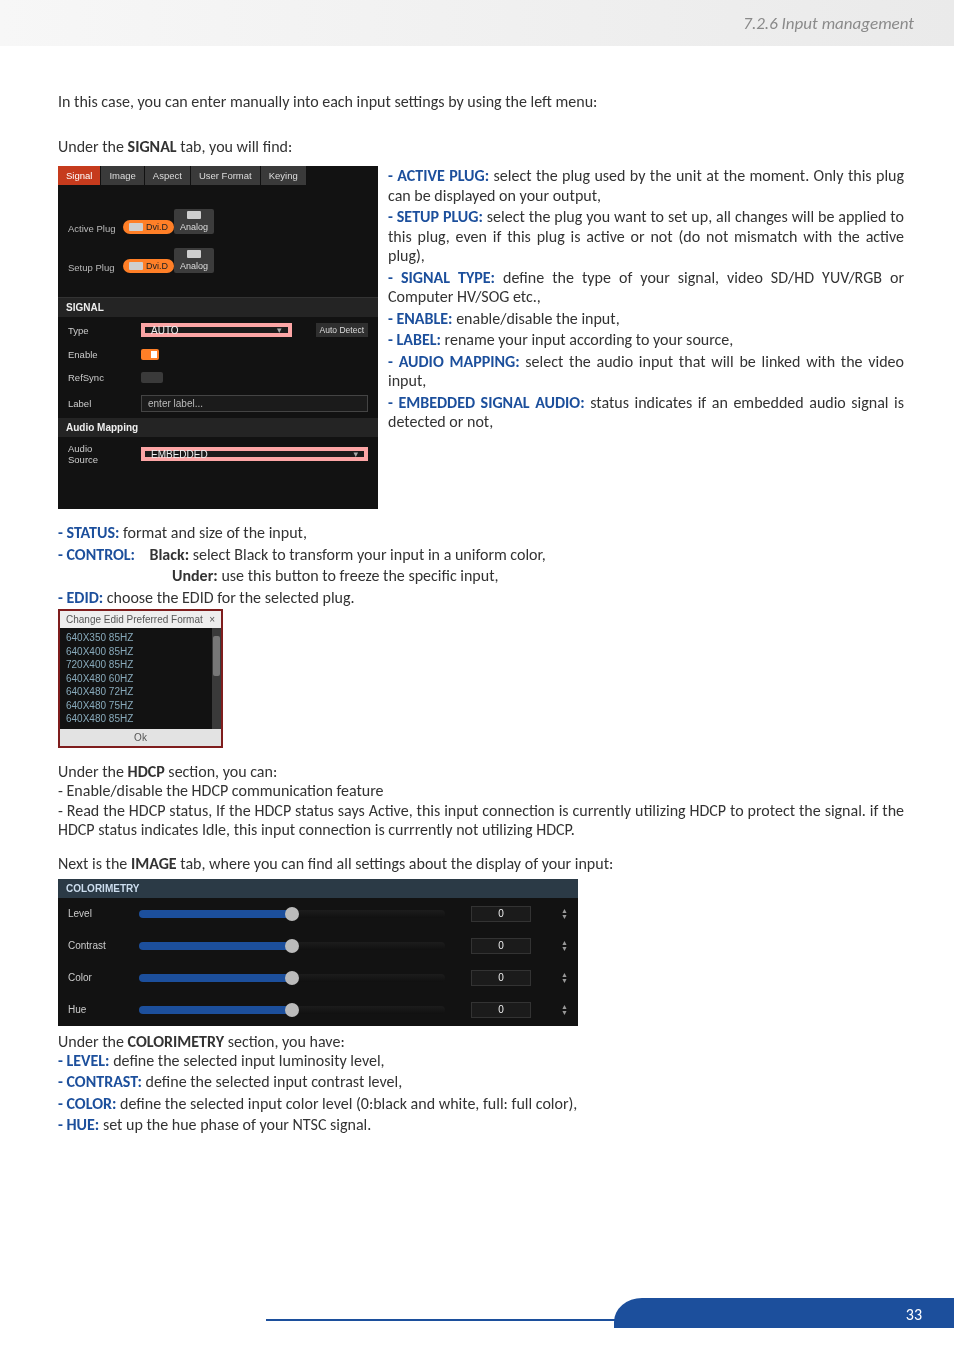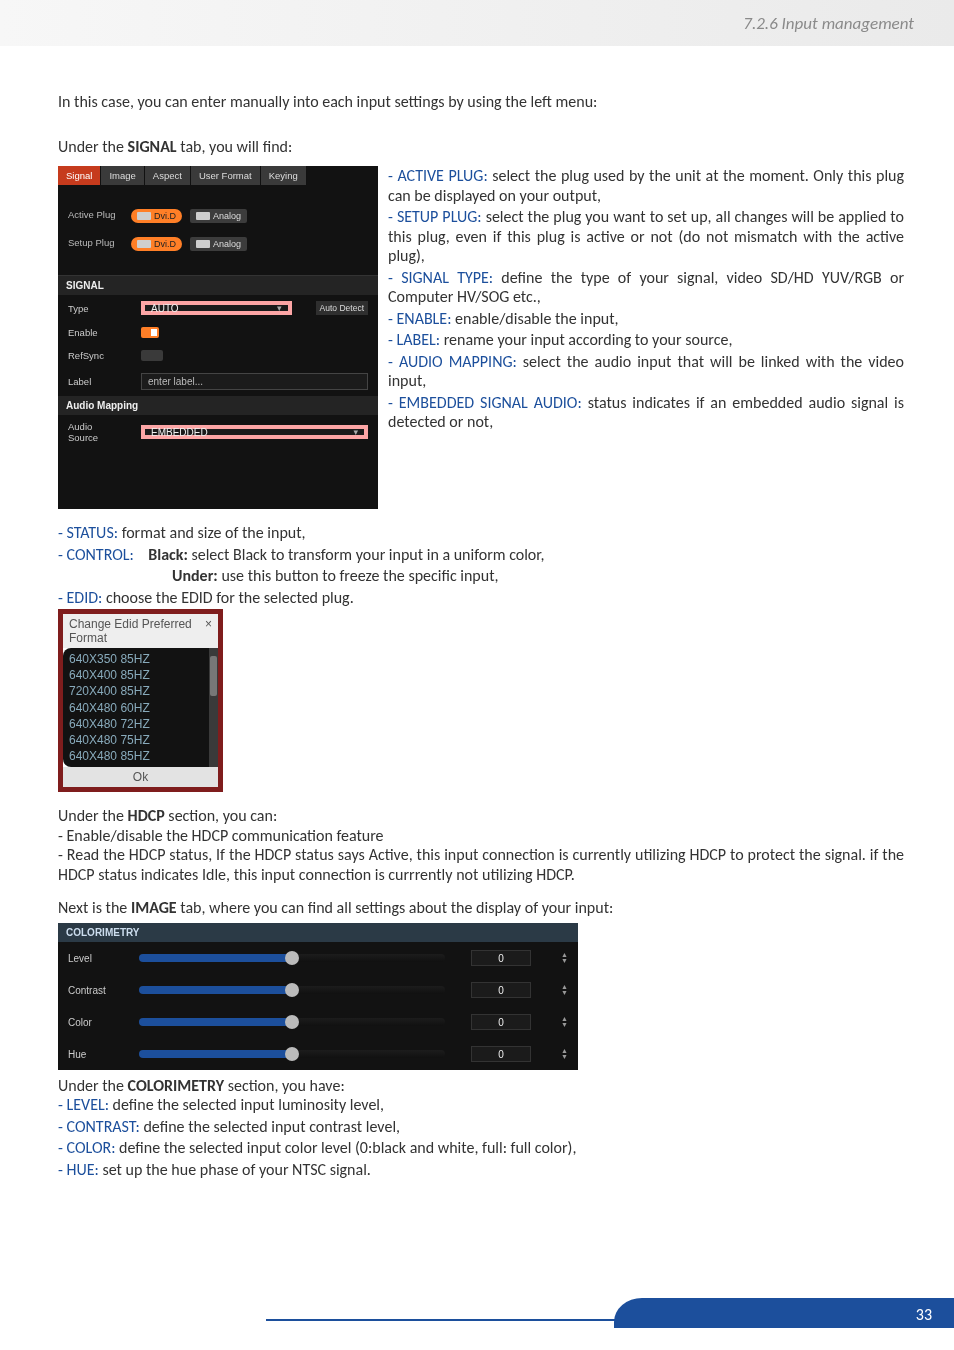--- a/index.html
+++ b/index.html
@@ -1,54 +1,54 @@
 <!DOCTYPE html>
 <html><head>
 <meta charset="utf-8">
 <style>
   * { box-sizing: border-box; margin: 0; padding: 0; }
   body { width: 954px; height: 1350px; font-family: Calibri, "Segoe UI", sans-serif; font-size: 16px; color: #333; background: #fff; position: relative; }
   .header-band { height: 46px; background: linear-gradient(to right, #f7f7f7 0%, #eaeaea 100%); display: flex; align-items: center; justify-content: flex-end; padding-right: 40px; color: #8a8a8a; font-style: italic; font-size: 17px; }
   .content { padding: 46px 50px 0 58px; }
   .intro { margin-bottom: 26px; }
   .under { margin-bottom: 10px; }
-  .term { color: #1c4f9c; font-weight: normal; }
+  .term { color: #1c4f9c; font-weight: bold; }
   .bold { font-weight: bold; }
   .two-col { display: flex; gap: 10px; }
   .left-col { flex: 0 0 320px; }
   .right-col { flex: 1; }
   .defs p { text-align: justify; line-height: 1.22; margin-bottom: 2px; }
 
   
   .signal-panel { width: 320px; height: 343px; background: #121212; color: #ddd; font-size: 10px; font-family: Arial, sans-serif; }
   .sp-tabs { display: flex; }
   .sp-tab { padding: 4px 8px; background: #3a3a3a; border-right: 1px solid #111; font-size: 9.5px; }
   .sp-tab.active { background: #c63b1d; color: #fff; }
   .sp-section { padding: 10px; border-bottom: 1px solid #333; }
-  .sp-row { display: flex; align-items: flex-start; gap: 8px; margin: 14px 0; }
+  .sp-row { display: flex; align-items: flex-end; margin: 14px 0; }
   .sp-row-label { width: 55px; font-size: 9.5px; color: #bbb; }
   .plug-btn { display: inline-flex; align-items: center; gap: 3px; padding: 2px 6px; border-radius: 2px; font-size: 9px; }
   .plug-btn.sel { background: #ff7f27; color: #222; border-radius: 7px; }
-  .plug-btn.unsel { background: #3c3c3c; color: #ddd; }
+  .plug-btn.unsel { background: #3c3c3c; color: #ddd; flex-direction: column; }
   .plug-ic { width: 14px; height: 8px; background: #cfcfcf; border-radius: 1px; }
   .sp-head { background: #242424; color: #eee; font-size: 10px; font-weight: bold; padding: 4px 8px; }
   .sp-form-row { display: flex; align-items: center; padding: 6px 10px; gap: 18px; }
   .sp-form-label { width: 55px; font-size: 9.5px; color: #ccc; }
   .sp-select { flex: 1; background: #1b1b1b; border: 4px solid #fca5a5; color: #eee; height: 14px; font-size: 10px; padding: 0 6px; display: flex; align-items: center; justify-content: space-between; }
   .sp-autodetect { background: #2f2f2f; padding: 2px 4px; font-size: 8.5px; margin-left: 6px; }
   .sp-toggle-on { width: 18px; height: 11px; background: #ff7f27; border-radius: 2px; position: relative; }
   .sp-toggle-on::after { content: ""; position: absolute; right: 2px; top: 2px; width: 6px; height: 7px; background: #fff; }
   .sp-toggle-off { width: 22px; height: 11px; background: #3a3a3a; border-radius: 2px; }
   .sp-input { flex: 1; background: #1b1b1b; border: 1px solid #444; color: #bbb; height: 17px; font-size: 10px; padding: 0 6px; display: flex; align-items: center; }
   .sp-caret { font-size: 9px; color: #aaa; }
 
   
-  .edid-modal { width: 165px; margin-top: 0; border: 5px solid #7f1d1d; font-family: Arial, sans-serif; font-size: 12px; }
+  .edid-modal { width: 165px; margin-top: 0; border: 2px solid #7f1d1d; font-family: Arial, sans-serif; font-size: 10px; }
   .edid-head { background: #eee; color: #555; padding: 3px 6px; display: flex; justify-content: space-between; }
-  .edid-list { background: #121212; color: #8ab; padding: 3px 0 3px 6px; line-height: 1.35; position: relative; border-radius: 8px; }
+  .edid-list { background: #121212; color: #8ab; padding: 3px 0 3px 6px; line-height: 1.35; position: relative; }
   .edid-scroll { position: absolute; right: 0; top: 0; width: 9px; height: 100%; background: #3a3a3a; }
   .edid-scroll::before { content: ""; position: absolute; top: 8px; left: 1px; width: 7px; height: 40px; background: #777; border-radius: 2px; }
   .edid-ok { background: #e3e3e3; text-align: center; padding: 3px; color: #555; }
 
   
   .colo-panel { width: 520px; background: #121212; font-family: Arial, sans-serif; margin-top: 6px; }
   .colo-head { background: #2b3a46; color: #cde; font-size: 10px; font-weight: bold; padding: 4px 8px; }
   .colo-row { display: flex; align-items: center; padding: 8px 10px; gap: 26px; }
   .colo-label { width: 45px; font-size: 10px; color: #ccc; }
   .colo-track { flex: 1; height: 8px; background: linear-gradient(#1c1c1c,#101010); border-radius: 4px; position: relative; }
@@ -59,21 +59,21 @@
 
   .after-block { margin-top: 14px; }
   .after-block p { line-height: 1.22; }
   .hdcp p { text-align: justify; }
   .indent { padding-left: 12px; }
 
   
   .footer { position: absolute; bottom: 22px; right: 0; width: 100%; }
   .foot-line { position: absolute; right: 28px; bottom: 7px; width: 660px; height: 2px; background: #1c4f9c; }
   .foot-swoosh { position: absolute; right: 0; bottom: 0; width: 340px; height: 30px; background: #1c4f9c; border-top-left-radius: 28px 24px; }
-  .foot-num { position: absolute; right: 22px; bottom: 4px; color: #fff; font-size: 16px; }
+  .foot-num { position: absolute; right: 32px; bottom: 4px; color: #fff; font-size: 16px; }
 </style>
 </head>
 <body>
 
 <div class="header-band">
   <span>7.2.6 Input management</span>
 </div>
 
 <div class="content">
   <p class="intro">In this case, you can enter manually into each input settings by using the left menu:</p>

